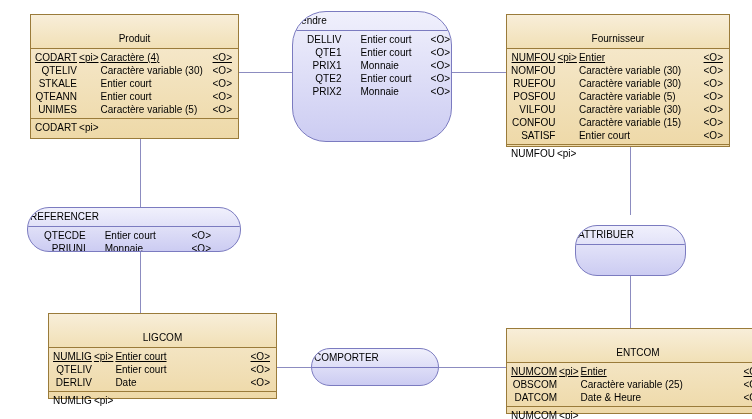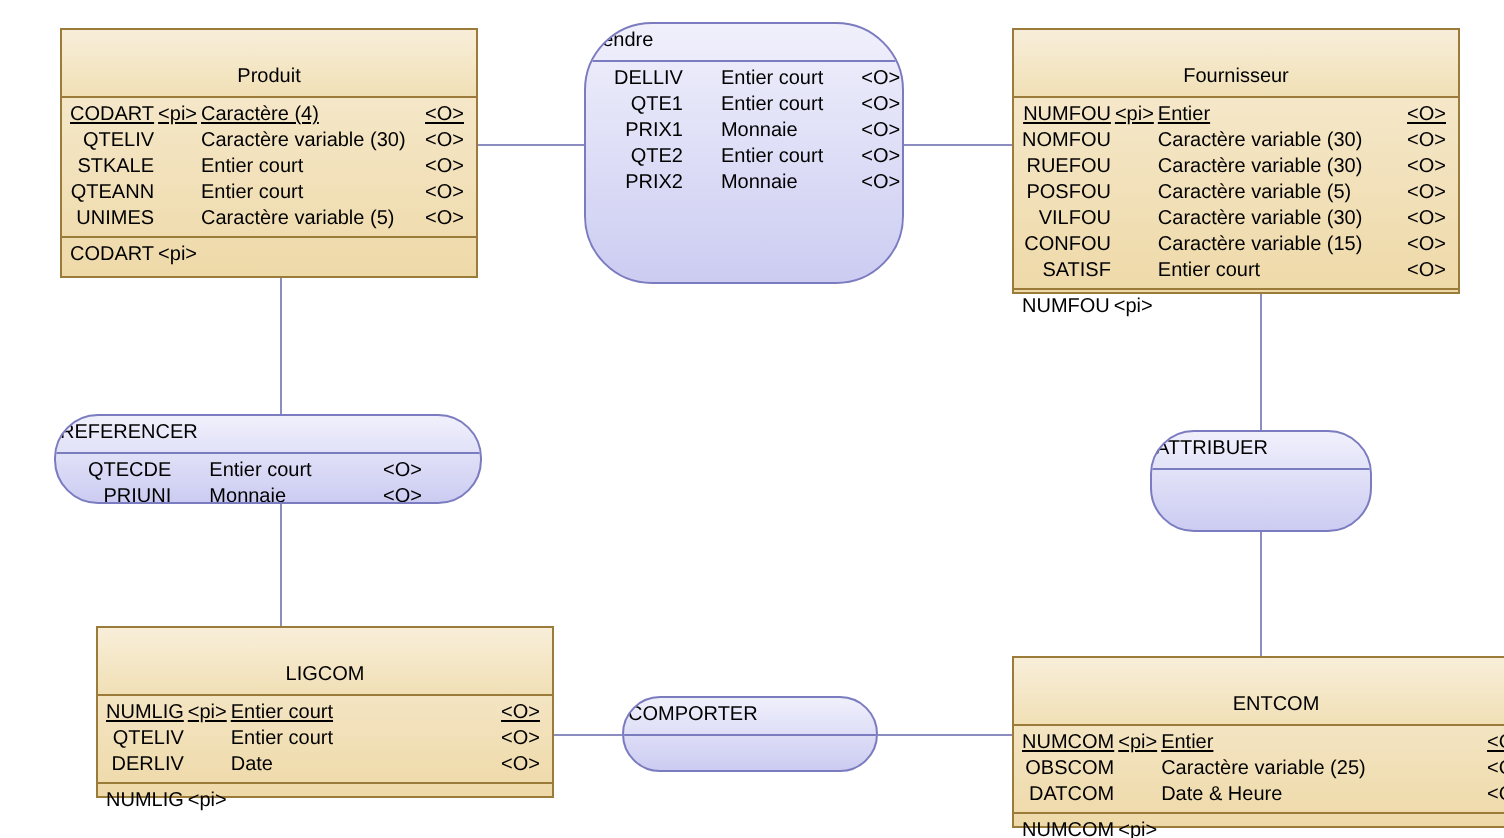--- a/index.html
+++ b/index.html
@@ -353,21 +353,21 @@
         <tr>
           <td class="c-name">PRIUNI</td>
           <td class="c-type">Monnaie</td>
           <td class="c-mand">&lt;O&gt;</td>
         </tr>
       </tbody>
         </table>
     </div>
   </div>
 
-  <div class="rel" style="left:575px; top:215px; width:111px; height:51px; border-radius:22px;">
+  <div class="rel" style="left:575px; top:225px; width:111px; height:51px; border-radius:22px;">
     <div class="rel-title">ATTRIBUER</div>
     <div class="rel-attrs"></div>
   </div>
 
   <div class="rel" style="left:311px; top:348px; width:128px; height:38px; border-radius:19px;">
     <div class="rel-title">COMPORTER</div>
     <div class="rel-attrs"></div>
   </div>
 
 </div>

